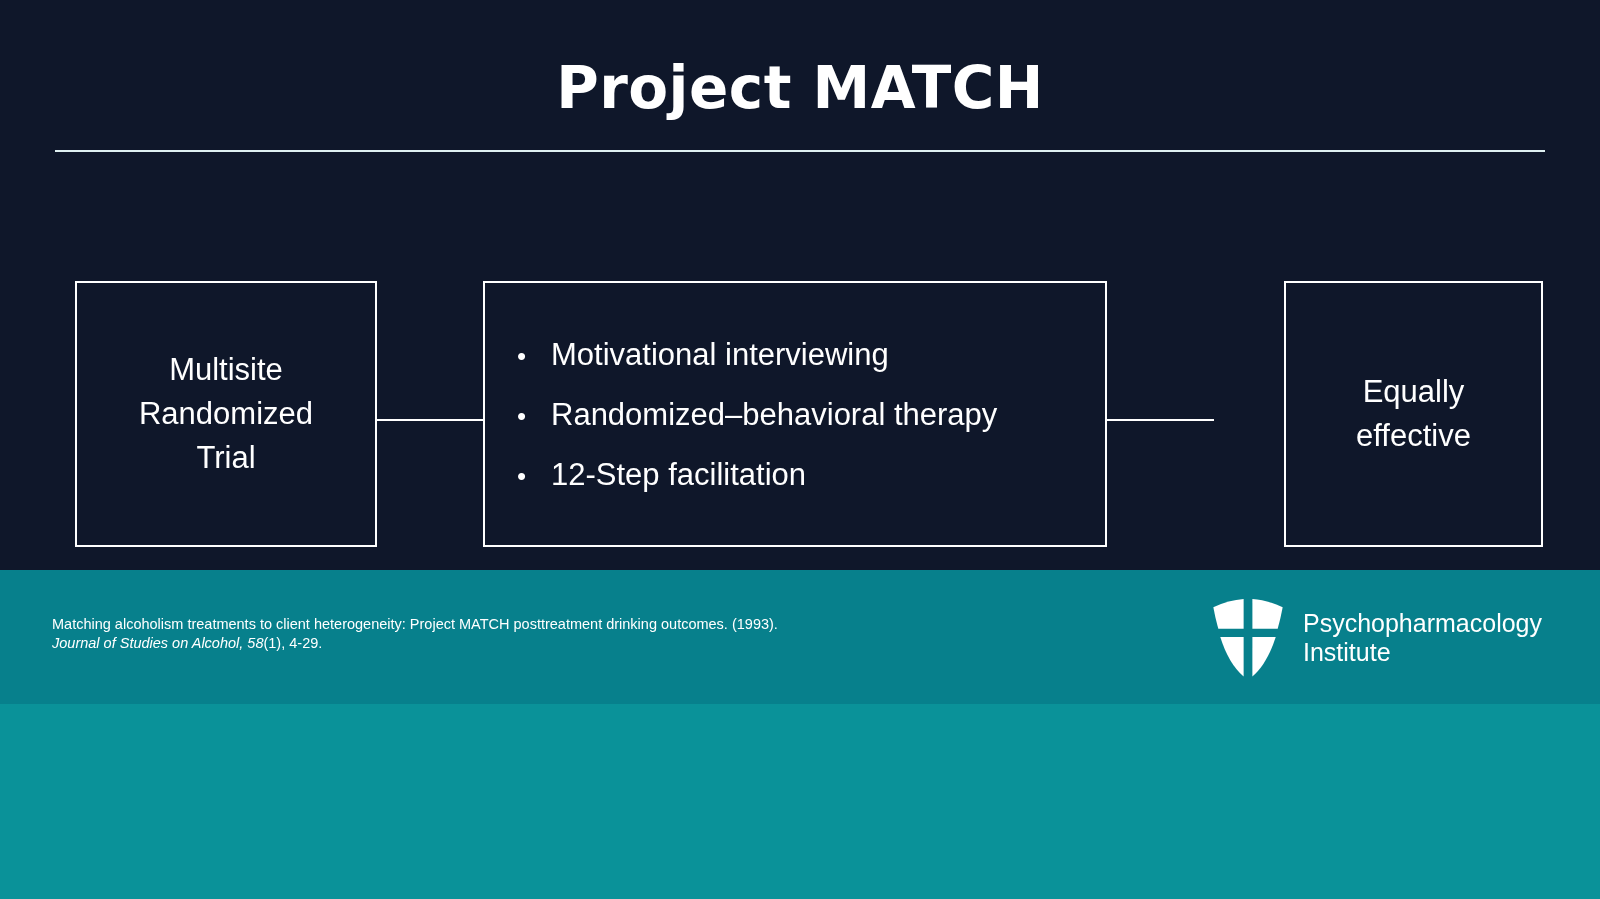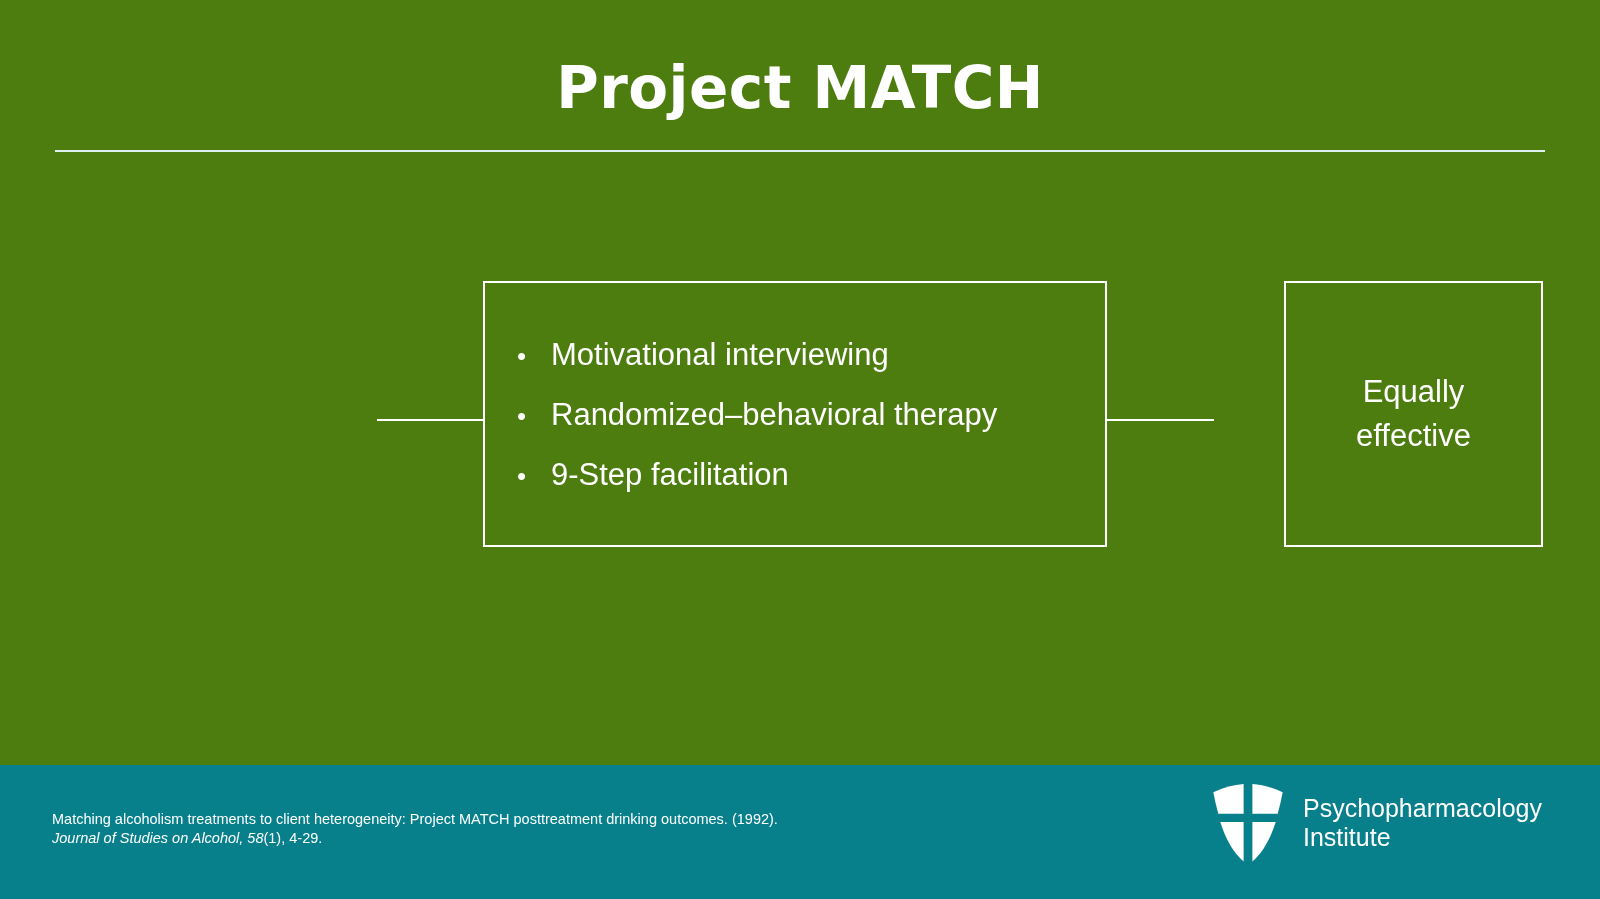--- a/index.html
+++ b/index.html
@@ -15,22 +15,22 @@
     background: #0a9299;
     font-family: "Liberation Sans", sans-serif;
     color: #ffffff;
     position: relative;
   }
 
   .slide {
     position: absolute;
     inset: 0;
     width: 1600px;
-    height: 899px;
-    background: #4d7c0f;
+    height: 704px;
+    background: #0f172a;
   }
 
   
   .title-area {
     position: absolute;
     top: 58px;
     left: 0;
     width: 1600px;
     text-align: center;
   }
@@ -163,21 +163,21 @@
     font-family: "Liberation Sans", sans-serif;
     max-width: 900px;
   }
   .citation-line { display: block; white-space: nowrap; }
   .cit-italic { font-style: italic; }
 
   
   .logo {
     position: absolute;
     right: 58px;
-    top: 16px;
+    top: 26px;
     display: flex;
     align-items: center;
     gap: 16px;
   }
 
   .logo-mark { width: 78px; height: 84px; display: block; }
 
   .logo-text {
     font-size: 25px;
     line-height: 1.18;
@@ -192,53 +192,58 @@
 
 <div class="slide">
 
   <div class="title-area">
     <h1 class="slide-title">Project MATCH</h1>
   </div>
   <div class="title-rule"></div>
 
   <div class="diagram">
 
+    <div class="node node-left">
+      <span class="node-label">Multisite
+Randomized
+Trial</span>
+    </div>
 
     <div class="connector connector-left"></div>
 
     <div class="node node-middle">
       <ul class="bullet-list">
         <li class="bullet-item">
           <span class="bullet-dot">•</span>
           <span class="bullet-text">Motivational interviewing</span>
         </li>
         <li class="bullet-item">
           <span class="bullet-dot">•</span>
           <span class="bullet-text">Randomized–behavioral therapy</span>
         </li>
         <li class="bullet-item">
           <span class="bullet-dot">•</span>
-          <span class="bullet-text">9-Step facilitation</span>
+          <span class="bullet-text">12-Step facilitation</span>
         </li>
       </ul>
     </div>
 
     <div class="connector connector-right"></div>
 
     <div class="node node-right">
       <span class="node-label">Equally
 effective</span>
     </div>
 
   </div>
 
   <div class="footer">
 
     <div class="citation">
-      <span class="citation-line">Matching alcoholism treatments to client heterogeneity: Project MATCH posttreatment drinking outcomes. (1992).</span>
+      <span class="citation-line">Matching alcoholism treatments to client heterogeneity: Project MATCH posttreatment drinking outcomes. (1993).</span>
       <span class="citation-line"><span class="cit-italic">Journal of Studies on Alcohol, 58</span><span>(1), 4-29.</span></span>
     </div>
 
     <div class="logo">
       <svg class="logo-mark" viewBox="0 0 78 86" aria-hidden="true">
 
         <path d="M3.5 11.5 C14 6.5 24.5 3.8 34.5 3.0 L34.5 33.5 L8.6 33.5 C6.6 26.5 4.9 19.2 3.5 11.5 Z" fill="#ffffff"></path>
 
         <path d="M74.5 11.5 C64 6.5 53.5 3.8 43.5 3.0 L43.5 33.5 L69.4 33.5 C71.4 26.5 73.1 19.2 74.5 11.5 Z" fill="#ffffff"></path>
 

